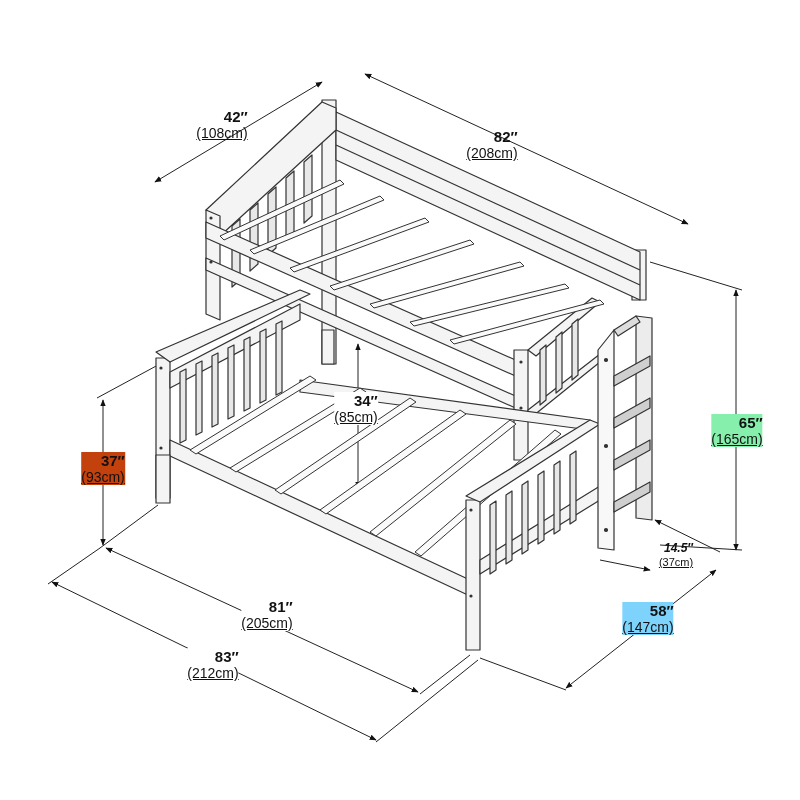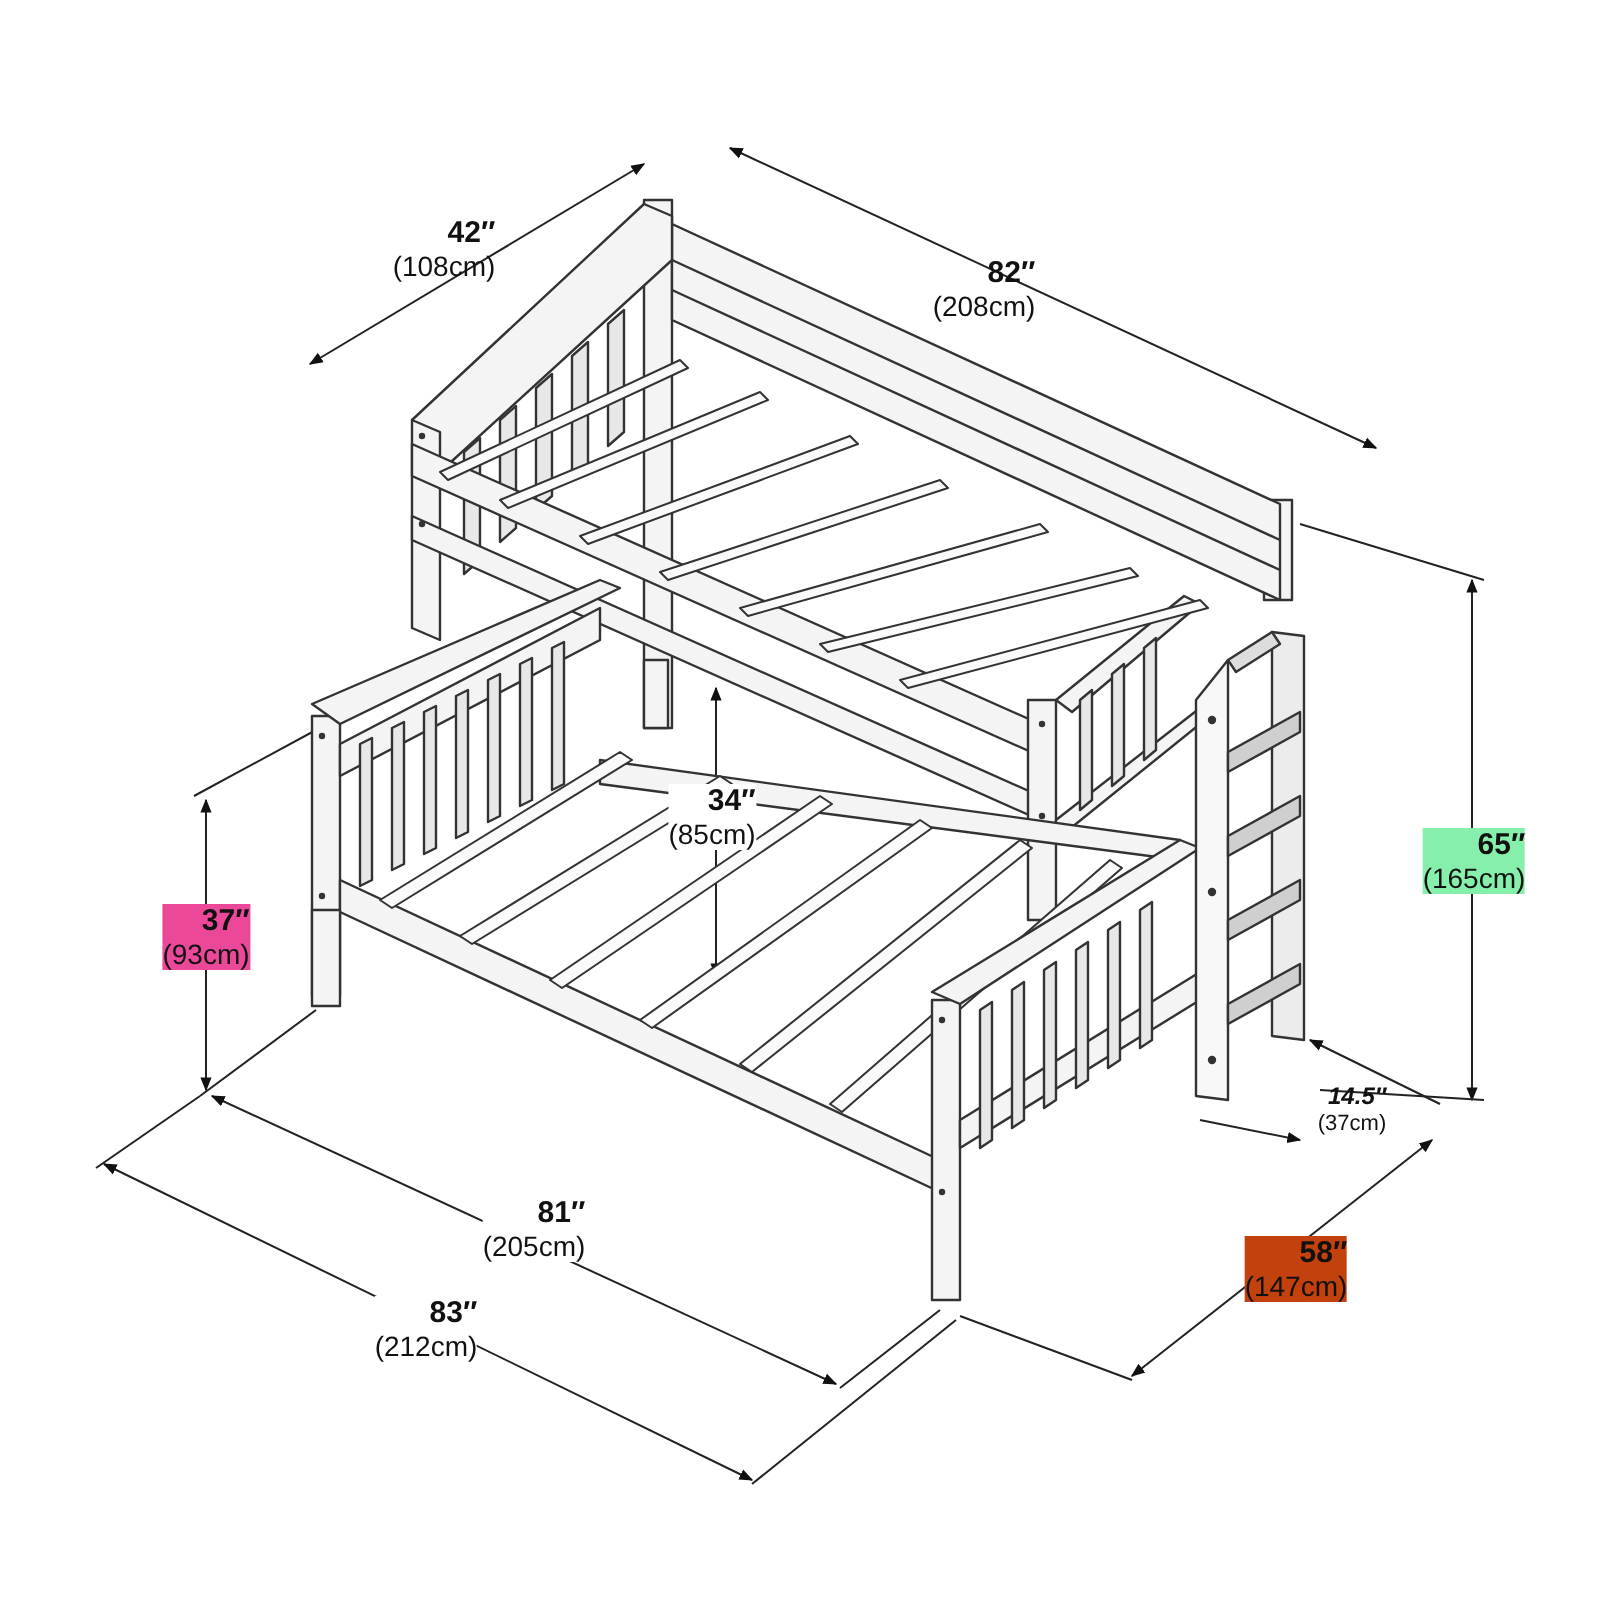--- a/index.html
+++ b/index.html
@@ -1,20 +1,20 @@
 <!DOCTYPE html>
 <html><head>
   <meta charset="utf-8">
   <style>
     html, body { margin: 0; padding: 0; background: #ffffff; }
     body { width: 800px; height: 800px; position: relative; overflow: hidden; font-family: "Liberation Sans", sans-serif; }
     svg.drawing { position: absolute; left: 0; top: 0; }
     .dim-label { position: absolute; text-align: right; color: #111; line-height: 1.15; transform: translate(-50%, 0); white-space: nowrap; }
     .dim-label .in { font-weight: bold; font-size: 15px; display: block; }
-    .dim-label .cm { font-size: 14px; display: block; }
+    .dim-label .cm { font-size: 14px; display: block; text-decoration: underline; }
     .dim-label.small .in { font-size: 12px; font-style: italic; }
     .dim-label.small .cm { font-size: 11px; }
   </style>
 </head>
 <body>
 
 <svg class="drawing" width="800" height="800" viewBox="0 0 800 800" xmlns="http://www.w3.org/2000/svg">
   <defs>
     <marker id="arr" viewBox="0 0 10 10" refX="9" refY="5" markerWidth="7" markerHeight="7" orient="auto-start-reverse">
       <path d="M0,1 L10,5 L0,9 z" fill="#111"></path>
@@ -169,36 +169,36 @@
   <span class="cm">(108cm)</span>
 </div>
 <div class="dim-label" style="left:492px; top:128px;">
   <span class="in">82″</span>
   <span class="cm">(208cm)</span>
 </div>
 <div class="dim-label" style="left:737px; top:414px; background:#86efac;">
   <span class="in">65″</span>
   <span class="cm">(165cm)</span>
 </div>
-<div class="dim-label" style="left:103px; top:452px; background:#ec4899;">
+<div class="dim-label" style="left:103px; top:452px; background:#c2410c;">
   <span class="in">37″</span>
   <span class="cm">(93cm)</span>
 </div>
 <div class="dim-label" style="left:356px; top:392px; background:#fff;">
   <span class="in">34″</span>
   <span class="cm">(85cm)</span>
 </div>
 <div class="dim-label small" style="left:676px; top:542px;">
   <span class="in">14.5″</span>
   <span class="cm">(37cm)</span>
 </div>
 <div class="dim-label" style="left:267px; top:598px; background:#fff;">
   <span class="in">81″</span>
   <span class="cm">(205cm)</span>
 </div>
 <div class="dim-label" style="left:213px; top:648px; background:#fff;">
   <span class="in">83″</span>
   <span class="cm">(212cm)</span>
 </div>
-<div class="dim-label" style="left:648px; top:602px; background:#c2410c;margin-top:16px;">
+<div class="dim-label" style="left:648px; top:602px; background:#7dd3fc;">
   <span class="in">58″</span>
   <span class="cm">(147cm)</span>
 </div>
 
 </body></html>

